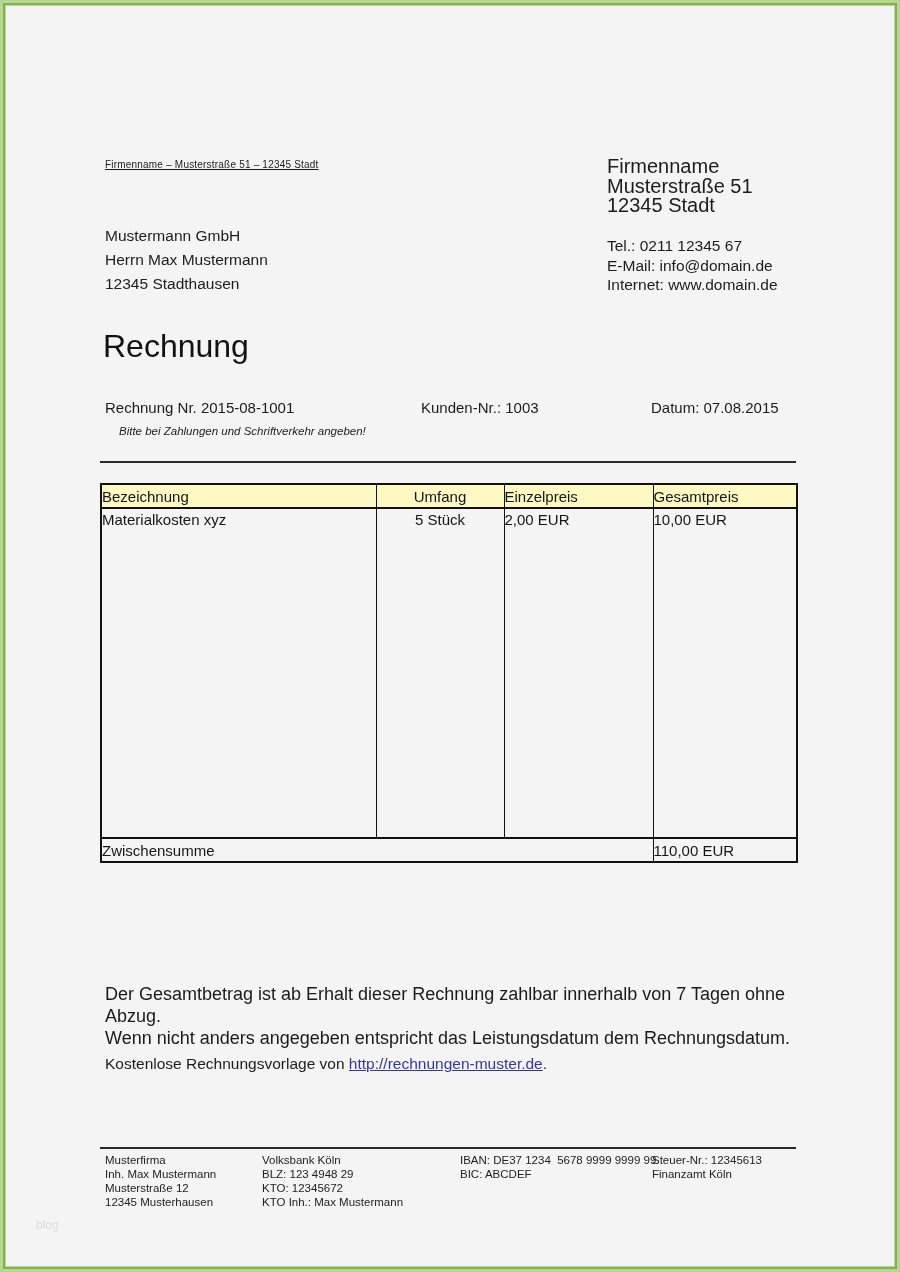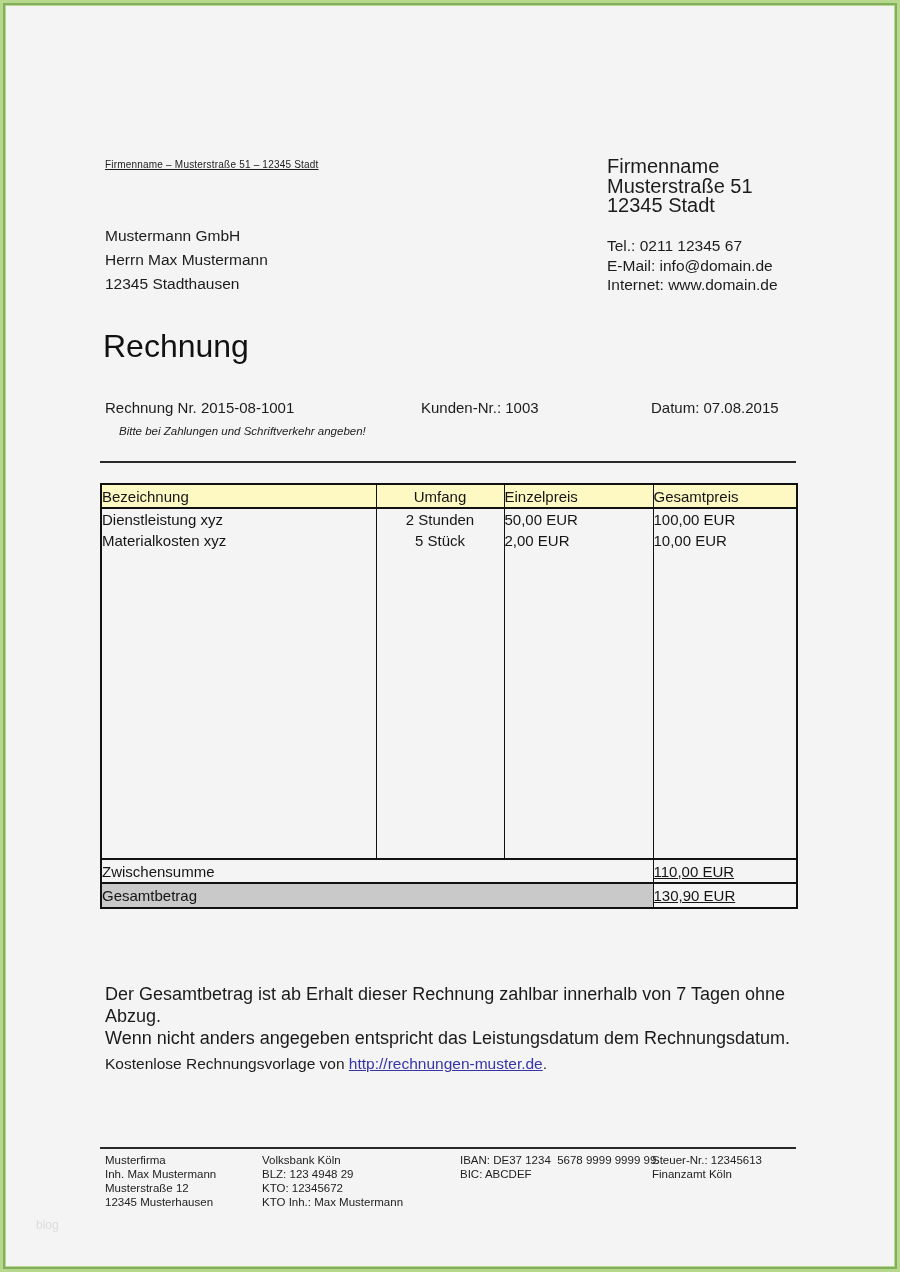--- a/index.html
+++ b/index.html
@@ -91,21 +91,21 @@
     border-left: 1px solid #111; border-right: 1px solid #111;
     vertical-align: top;
   }
   tr.filler td {
     height: 307px;
     border-left: 1px solid #111; border-right: 1px solid #111;
   }
   tr.subtotal td, tr.tax td, tr.grand td { height: 22px; }
   tr.subtotal td { border-top: 2px solid #111; }
   tr.grand td { border-top: 2px solid #111; height: 23px; }
-  td.amount-cell { border-left: 1px solid #111; text-decoration: underline; }
+  td.amount-cell { border-left: 1px solid #111; }
   tr.grand td.label-cell { background: #c9c9c9; }
 
   .terms {
     left: 105px; top: 983px;
     font-size: 18px; line-height: 22px;
     color: #1a1a1a;
   }
   .credit {
     left: 105px; top: 1055px;
     font-size: 15.5px;
@@ -165,44 +165,34 @@
   <thead>
     <tr>
       <th class="al">Bezeichnung</th>
       <th class="ac">Umfang</th>
       <th class="ar">Einzelpreis</th>
       <th class="ar">Gesamtpreis</th>
     </tr>
   </thead>
   <tbody>
     <tr class="item">
-      <td class="al">Dienstleistung xyz</td>
-      <td class="ac">2 Stunden</td>
-      <td class="ar">50,00 EUR</td>
-      <td class="ar">100,00 EUR</td>
-    </tr>
-    <tr class="item">
       <td class="al">Materialkosten xyz</td>
       <td class="ac">5 Stück</td>
       <td class="ar">2,00 EUR</td>
       <td class="ar">10,00 EUR</td>
     </tr>
     <tr class="filler">
       <td></td>
         <td></td>
         <td></td>
         <td></td>
     </tr>
     <tr class="subtotal">
       <td class="al label-cell" colspan="3">Zwischensumme</td>
       <td class="ar amount-cell">110,00 EUR</td>
-    </tr>
-    <tr class="grand">
-      <td class="al label-cell" colspan="3">Gesamtbetrag</td>
-      <td class="ar amount-cell">130,90 EUR</td>
     </tr>
   </tbody>
 </table>
 
 <div class="abs terms pre">Der Gesamtbetrag ist ab Erhalt dieser Rechnung zahlbar innerhalb von 7 Tagen ohne
 Abzug.
 Wenn nicht anders angegeben entspricht das Leistungsdatum dem Rechnungsdatum.</div>
 
 <div class="abs credit"><span>Kostenlose Rechnungsvorlage von </span><a href="#" style="color:#3535a8">http://rechnungen-muster.de</a><span>.</span></div>
 

